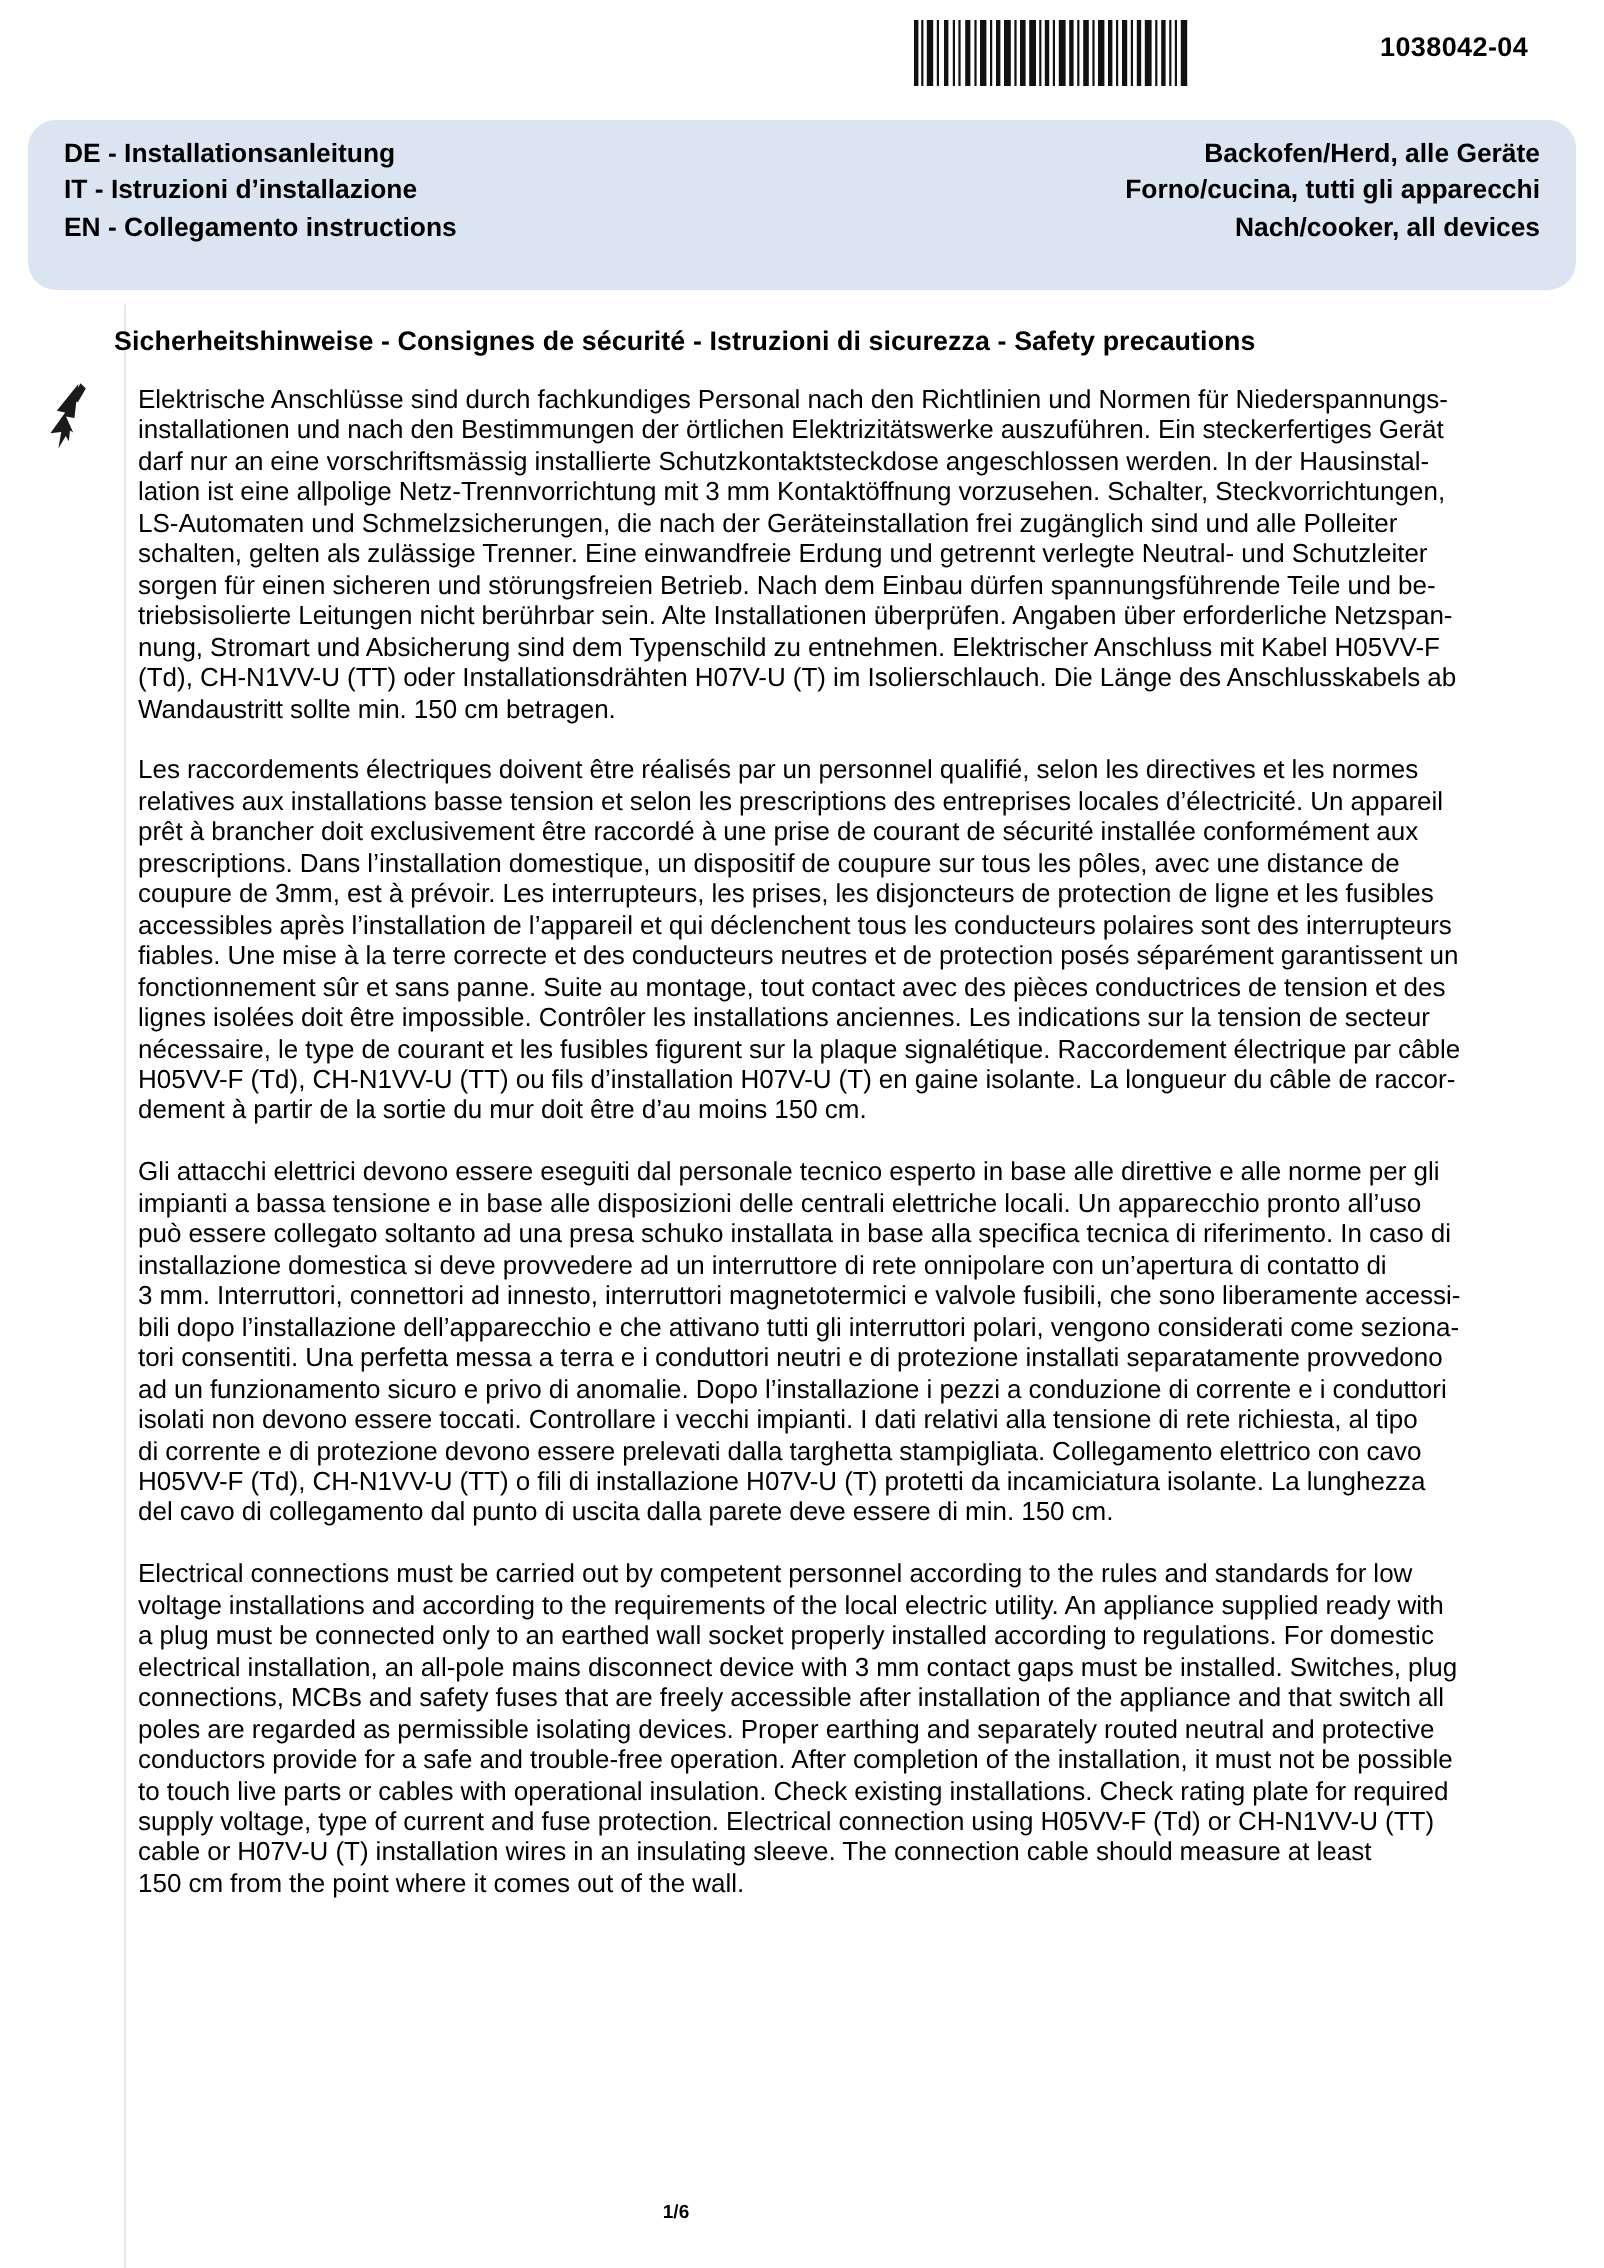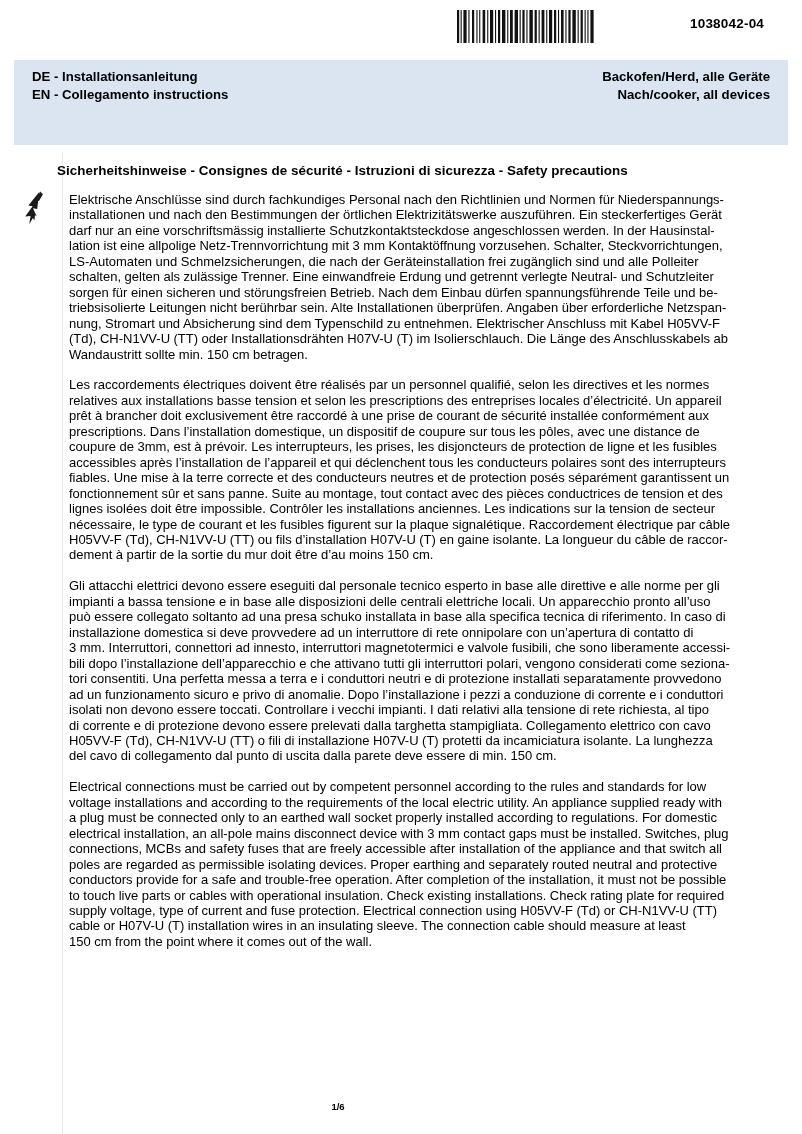--- a/index.html
+++ b/index.html
@@ -51,20 +51,21 @@
   
   .lang-band {
     position: absolute;
     left: 14px;
     top: 60px;
     width: 774px;
     height: 85px;
     background: #dbe5f1;
     box-sizing: border-box;
     padding: 8px 18px 6px 18px;
+    border-radius: 14px;
   }
   .lang-row {
     display: flex;
     justify-content: space-between;
     align-items: baseline;
     height: 18.4px;
     line-height: 18.4px;
   }
   .lang-left, .lang-right {
     font-size: 13.2px;
@@ -172,20 +173,24 @@
       <rect x="130.4" y="0" width="1.1" height="33" fill="#111"></rect>
       <rect x="133.4" y="0" width="3.2" height="33" fill="#111"></rect>
     </svg>
     <div class="doc-number">1038042-04</div>
   </div>
 
   <div class="lang-band">
     <div class="lang-row">
       <span class="lang-left">DE - Installationsanleitung</span>
       <span class="lang-right">Backofen/Herd, alle Geräte</span>
+    </div>
+    <div class="lang-row">
+      <span class="lang-left">IT - Istruzioni d’installazione</span>
+      <span class="lang-right">Forno/cucina, tutti gli apparecchi</span>
     </div>
     <div class="lang-row">
       <span class="lang-left">EN - Collegamento instructions</span>
       <span class="lang-right">Nach/cooker, all devices</span>
     </div>
   </div>
 
   <div class="divider-v"></div>
 
   <div class="section-title">Sicherheitshinweise - Consignes de sécurité - Istruzioni di sicurezza - Safety precautions</div>

